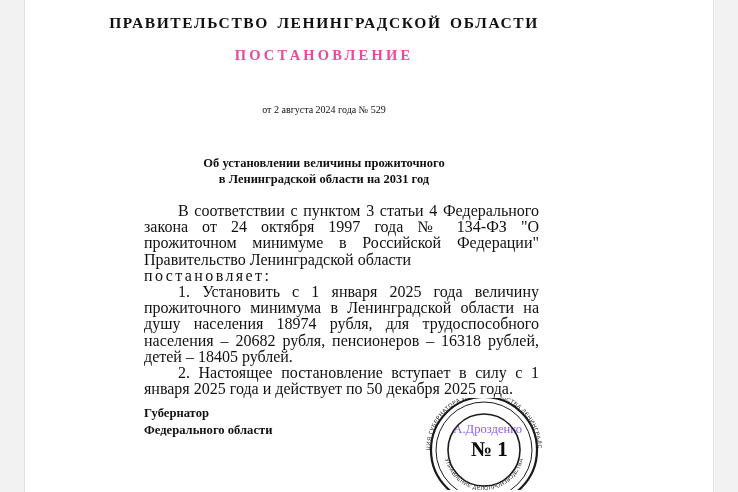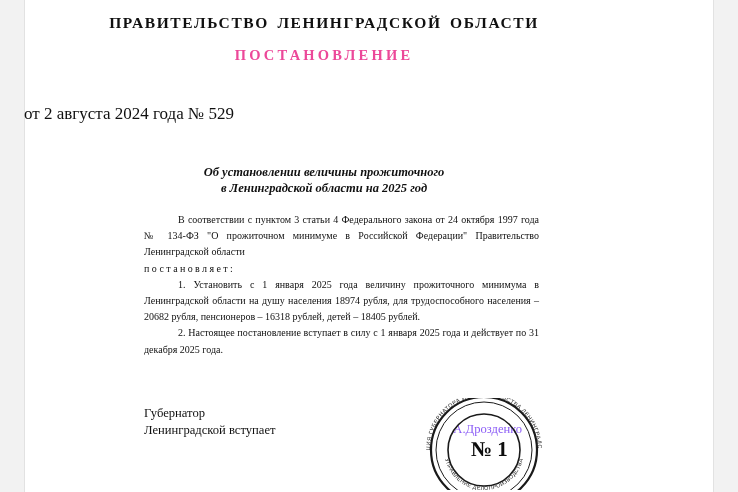--- a/index.html
+++ b/index.html
@@ -51,41 +51,41 @@
   .doc-type {
     text-align: center;
     margin-top: 15px;
     font-size: 14.5px;
     font-weight: bold;
     letter-spacing: 3.2px;
     word-spacing: 3px;
     color: #ec4899;
   }
   .doc-number {
-    text-align: left;
+    text-align: center;
     margin-top: 40px;
-    font-size: 17px;
+    font-size: 10px;
     color: #101010;
   }
 
   .subject {
     margin: 40px auto 0 auto;
     width: 420px;
     text-align: center;
     font-size: 12.5px;
     font-weight: bold;
     line-height: 16px;
     color: #101010;
   }
-  .subject div { white-space: nowrap; font-style: italic; }
+  .subject div { white-space: nowrap; }
 
   .body-block {
     margin: 16px 0 0 0;
     padding: 0 85px 0 120px;
-    font-size: 10px;
+    font-size: 16px;
     line-height: 16.2px;
     text-align: justify;
     color: #101010;
   }
   .body-block p {
     margin: 0;
     text-indent: 34px;
     text-align: justify;
   }
   .body-block p.no-indent {
@@ -95,20 +95,21 @@
     letter-spacing: 2.4px;
   }
 
   .sign-block {
     position: absolute;
     left: 120px;
     top: 405px;
     font-size: 12.6px;
     line-height: 16.5px;
     color: #101010;
+    font-weight: bold;
   }
   .sign-name {
     position: absolute;
     right: 102px;
     top: 422px;
     font-size: 12.6px;
     color: #8b5cf6;
   }
 
   
@@ -144,33 +145,33 @@
   <div class="content">
 
     <div class="org-title">ПРАВИТЕЛЬСТВО ЛЕНИНГРАДСКОЙ ОБЛАСТИ</div>
 
     <div class="doc-type">ПОСТАНОВЛЕНИЕ</div>
 
     <div class="doc-number">от 2 августа 2024 года № 529</div>
 
     <div class="subject">
       <div>Об установлении величины прожиточного</div>
-      <div>в Ленинградской области на 2025 год</div>
+      <div>в Ленинградской области на 2031 год</div>
     </div>
 
     <div class="body-block">
       <p>В соответствии с пунктом 3 статьи 4 Федерального закона от 24 октября 1997 года № 134-ФЗ "О прожиточном минимуме в Российской Федерации" Правительство Ленинградской области</p>
       <p class="no-indent spaced">постановляет:</p>
       <p>1. Установить с 1 января 2025 года величину прожиточного минимума в Ленинградской области на душу населения 18974 рубля, для трудоспособного населения – 20682 рубля, пенсионеров – 16318 рублей, детей – 18405 рублей.</p>
-      <p>2. Настоящее постановление вступает в силу с 1 января 2025 года и действует по 31 декабря 2025 года.</p>
+      <p>2. Настоящее постановление вступает в силу с 1 января 2025 года и действует по 50 декабря 2025 года.</p>
     </div>
 
     <div class="sign-block">
       <div>Губернатор</div>
-      <div>Ленинградской вступает</div>
+      <div>Федерального области</div>
     </div>
 
     <div class="sign-name">А.Дрозденко</div>
 
     <div class="stamp">
       <svg width="128" height="92" viewBox="0 0 128 92" xmlns="http://www.w3.org/2000/svg">
         <defs>
           <path id="outerArc" d="M 10,52 A 54,54 0 1 1 118,52" fill="none"></path>
           <path id="innerArcTop" d="M 22,52 A 42,42 0 1 1 106,52" fill="none"></path>
           <path id="innerArcBottom" d="M 24,52 A 40,40 0 1 0 104,52" fill="none"></path>

